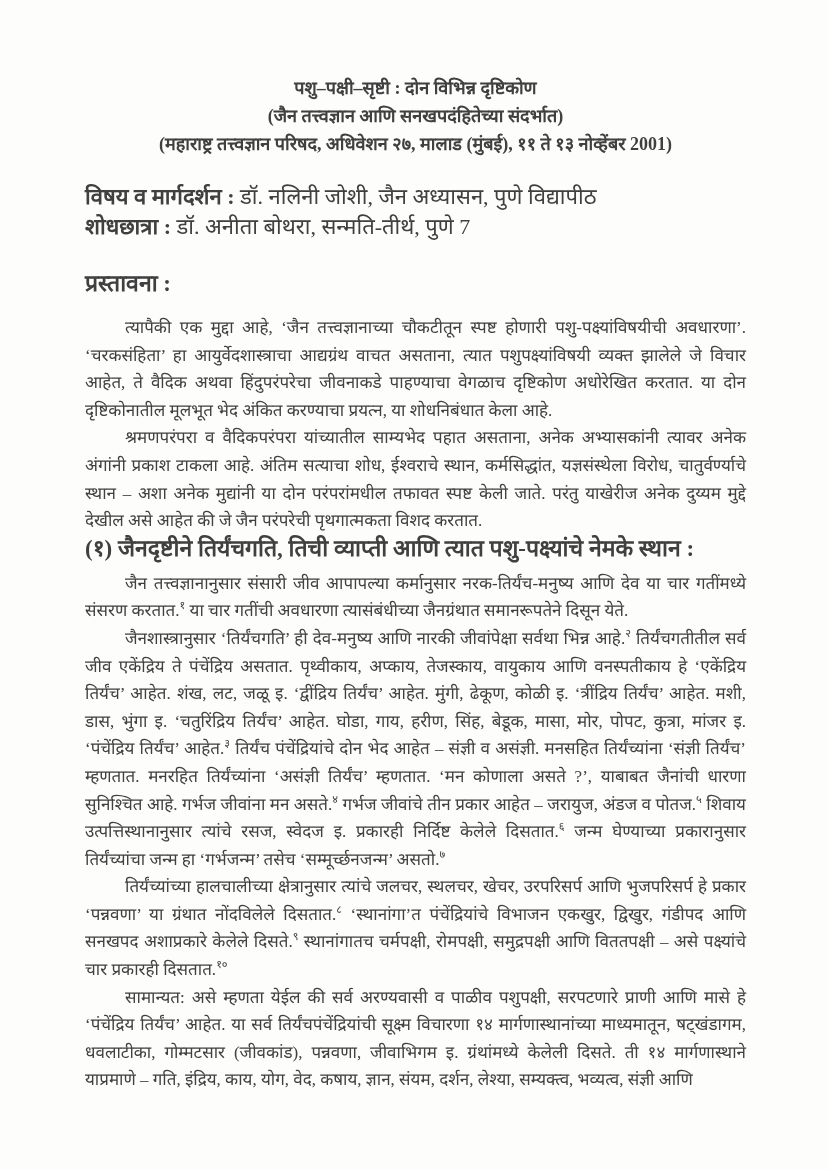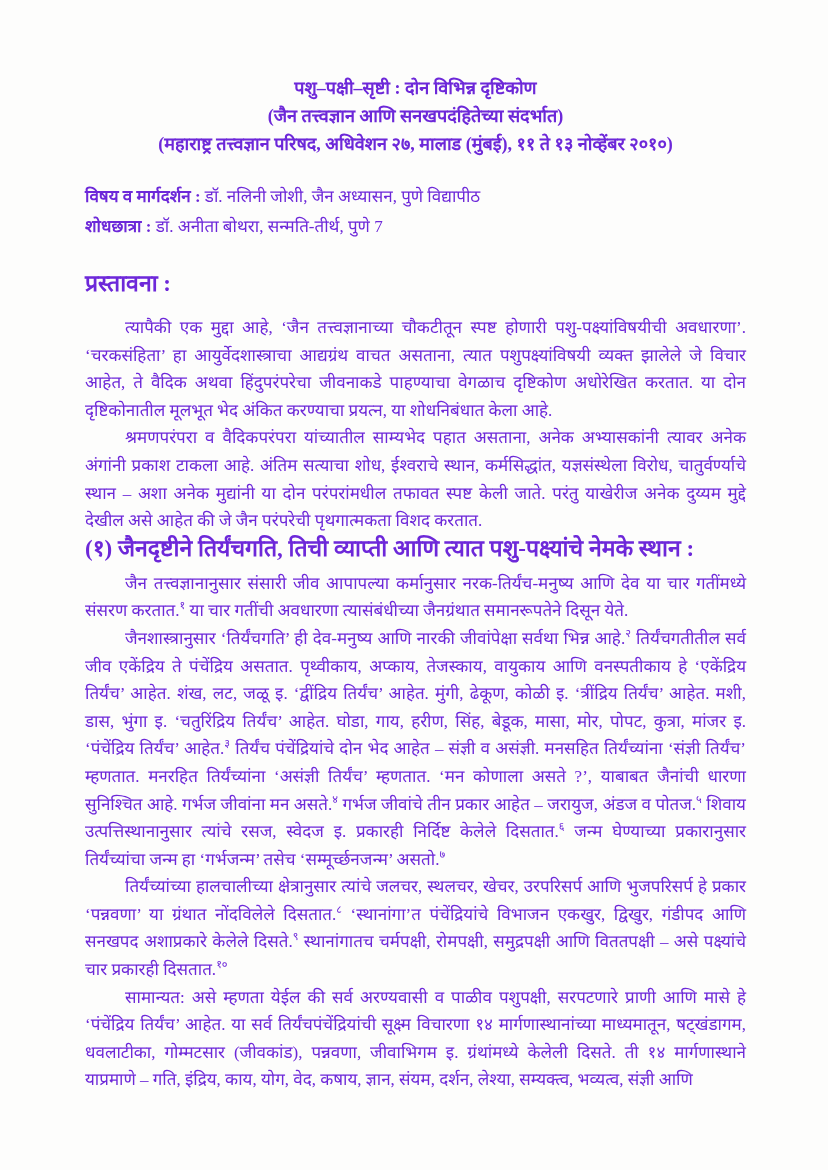--- a/index.html
+++ b/index.html
@@ -8,32 +8,32 @@
     background: #ffffff;
   }
   .page {
     position: relative;
     width: 828px;
     height: 1170px;
     background: #fdfdfc;
     box-sizing: border-box;
     padding: 74px 82px 30px 85px;
     font-family: "Liberation Serif", "DejaVu Serif", serif;
-    color: #6d28d9;
+    color: #404040;
     overflow: hidden;
   }
   .title-block {
     text-align: center;
     font-weight: bold;
     font-size: 18px;
     line-height: 28px;
     margin-bottom: 24px;
   }
   .meta-block {
-    font-size: 17px;
+    font-size: 22px;
     line-height: 30px;
     margin-bottom: 28px;
   }
   .meta-label { font-weight: bold; }
   .section-heading {
     font-weight: bold;
     font-size: 23px;
     line-height: 27px;
     margin: 0 0 8px 0;
   }
@@ -53,21 +53,21 @@
   .intro-gap { height: 9px; }
 </style>
 </head>
 <body>
 
 <div class="page">
 
   <div class="title-block">
     <div>पशु–पक्षी–सृष्टी  : दोन विभिन्न दृष्टिकोण</div>
     <div>(जैन तत्त्वज्ञान आणि सनखपदंहितेच्या संदर्भात)</div>
-    <div>(महाराष्ट्र तत्त्वज्ञान परिषद, अधिवेशन २७, मालाड (मुंबई), ११ ते १३ नोव्हेंबर २०१०)</div>
+    <div>(महाराष्ट्र तत्त्वज्ञान परिषद, अधिवेशन २७, मालाड (मुंबई), ११ ते १३ नोव्हेंबर 2001)</div>
   </div>
 
   <div class="meta-block">
     <div><span class="meta-label">विषय व मार्गदर्शन  :</span><span> डॉ. नलिनी जोशी, जैन अध्यासन, पुणे विद्यापीठ</span></div>
     <div><span class="meta-label">शोधछात्रा  :</span><span> डॉ. अनीता बोथरा, सन्मति-तीर्थ, पुणे 7</span></div>
   </div>
 
   <div class="section-heading">प्रस्तावना  :</div>
   <div class="intro-gap"></div>
 

